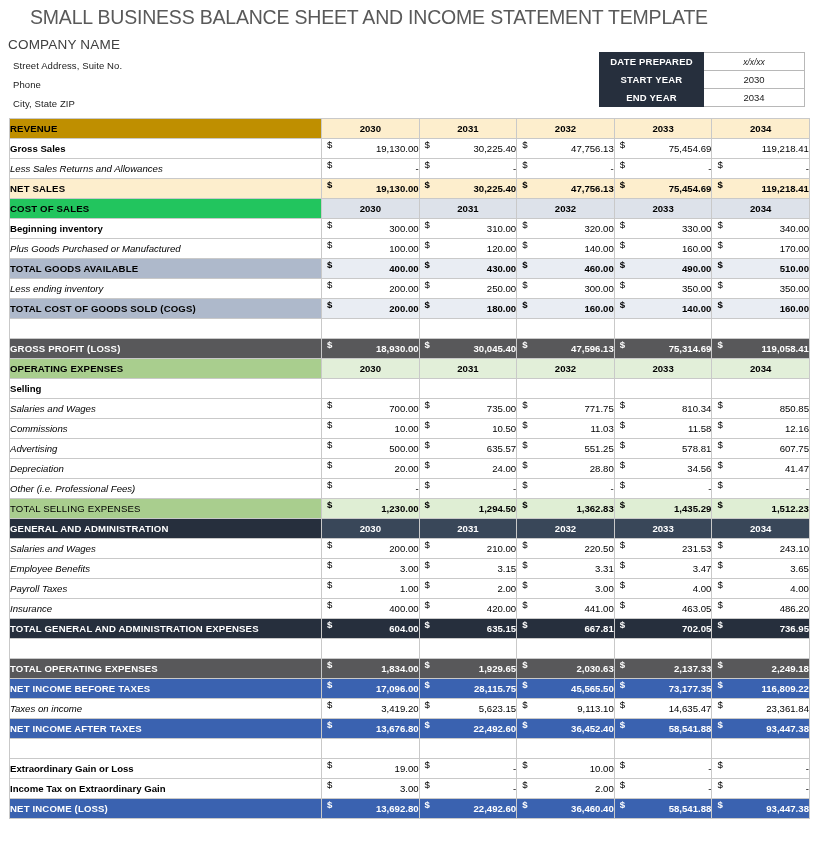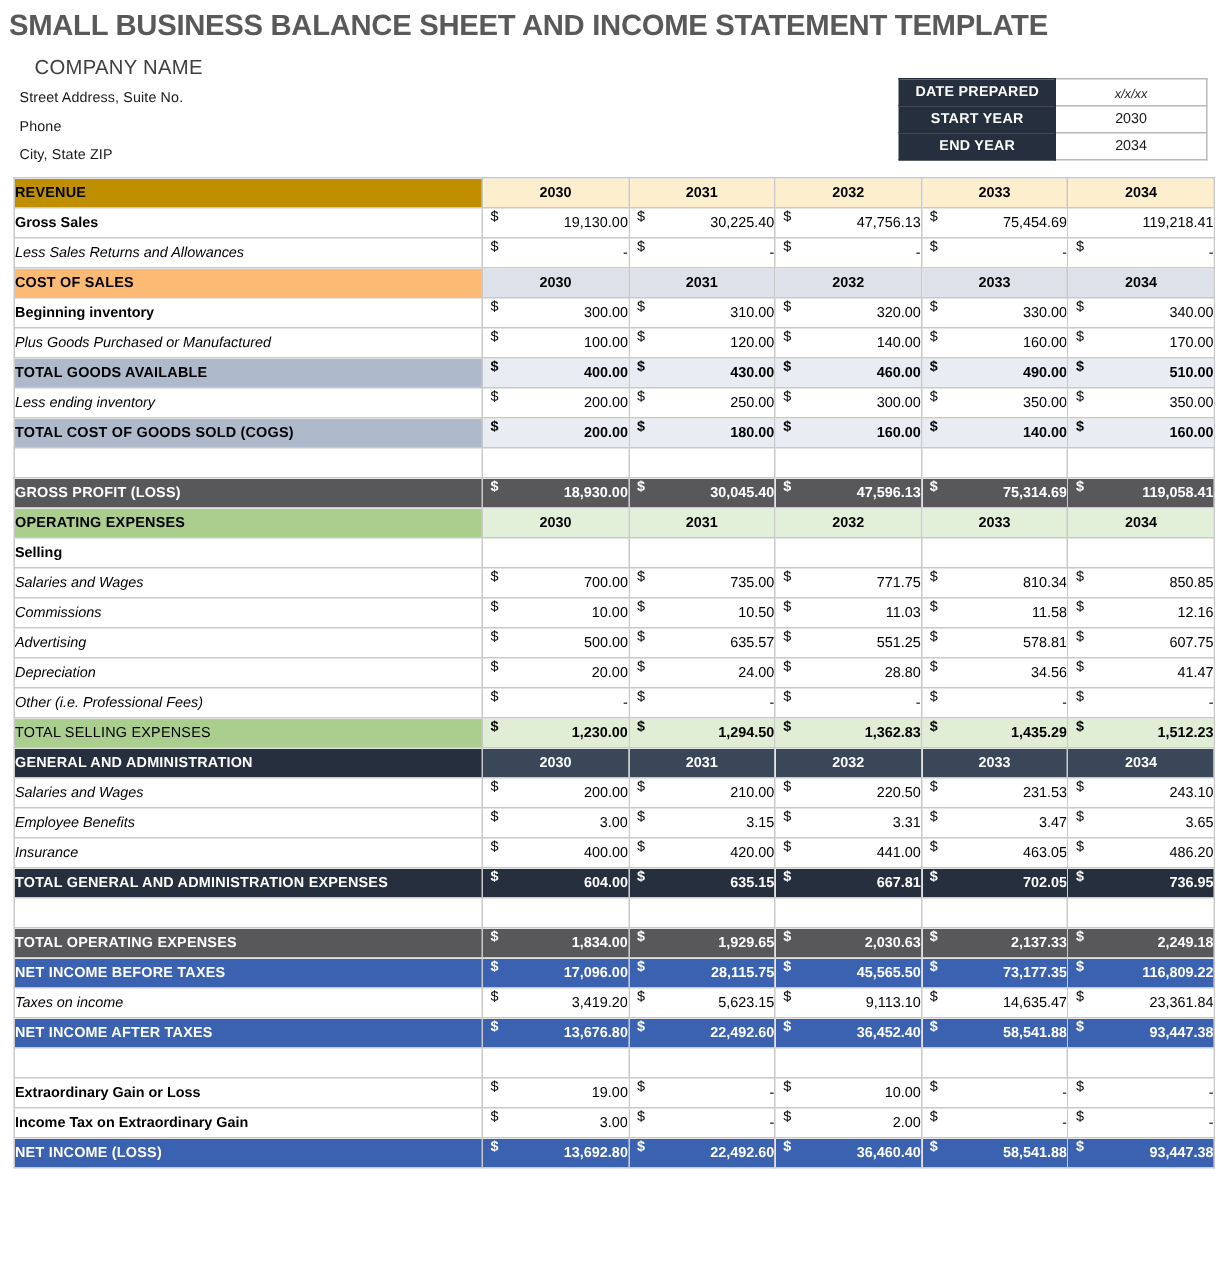--- a/index.html
+++ b/index.html
@@ -6,29 +6,29 @@
   body{
     width:814px;height:856px;
     font-family:"Liberation Sans","DejaVu Sans",sans-serif;
     color:#000;
     -webkit-font-smoothing:none;
   }
   .sheet{width:814px;height:856px;position:relative;overflow:hidden;padding:0;box-sizing:border-box;}
 
   
   .title{
-    font-size:19.5px;font-weight:bold;color:#595959;
+    font-size:19.5px;font-weight:normal;color:#595959;
     letter-spacing:-0.2px;
-    padding:6px 0 0 6px;
+    padding:6px 0 0 30px;
     line-height:22px;
     white-space:nowrap;
   }
   .company{
     font-size:13.5px;color:#404040;
-    padding:9px 0 0 23px;letter-spacing:0.2px;
+    padding:9px 0 0 8px;letter-spacing:0.2px;
   }
   .addr-block{padding-left:13px;padding-top:4px;}
   .addr{font-size:9.5px;color:#1a1a1a;line-height:19px;letter-spacing:0.1px;}
 
   
   .datebox{
     position:absolute;right:9px;top:52px;
     border-collapse:collapse;
   }
   .datebox td{
@@ -78,21 +78,21 @@
   .num .v{display:inline-block;}
 
   
   .hdr{font-weight:bold;font-size:9.8px;letter-spacing:0.15px;}
   .yrcell{text-align:center;font-weight:bold;font-size:9.6px;}
 
   .revenue-h   {background:#bf8f00;color:#000;}
   .revenue-y   {background:#fdeecd;color:#000;}
   .revenue-tot {background:#fdeecd;color:#000;font-weight:bold;}
 
-  .cos-h   {background:#fdba74;color:#000;}
+  .cos-h   {background:#22c55e;color:#000;}
   .cos-y   {background:#dde2ea;color:#000;}
   .cos-sub {background:#aeb9cb;color:#000;font-weight:bold;}
   .cos-subn{background:#e9edf3;color:#000;font-weight:bold;}
 
   .gross-h {background:#58585a;color:#fff;}
   .gross-n {background:#58585a;color:#fff;font-weight:bold;}
 
   .ops-h   {background:#a9ce8e;color:#000;}
   .ops-y   {background:#e2efd9;color:#000;}
   .ops-tot {background:#a9ce8e;color:#000;font-weight:normal;}
@@ -171,20 +171,28 @@
         </tr>
         <tr>
           <td class="white lbl-2">Less Sales Returns and Allowances</td>
           <td class="num white"><span class="cur">$</span><span class="v">-</span></td>
           <td class="num white"><span class="cur">$</span><span class="v">-</span></td>
           <td class="num white"><span class="cur">$</span><span class="v">-</span></td>
           <td class="num white"><span class="cur">$</span><span class="v">-</span></td>
           <td class="num white"><span class="cur">$</span><span class="v">-</span></td>
         </tr>
         <tr>
+          <td class="hdr revenue-tot lbl-0">NET SALES</td>
+          <td class="num revenue-tot"><span class="cur">$</span><span class="v">19,130.00</span></td>
+          <td class="num revenue-tot"><span class="cur">$</span><span class="v">30,225.40</span></td>
+          <td class="num revenue-tot"><span class="cur">$</span><span class="v">47,756.13</span></td>
+          <td class="num revenue-tot"><span class="cur">$</span><span class="v">75,454.69</span></td>
+          <td class="num revenue-tot"><span class="cur">$</span><span class="v">119,218.41</span></td>
+        </tr>
+        <tr>
           <td class="hdr cos-h lbl-0">COST OF SALES</td>
           <td class="yrcell cos-y">2030</td>
           <td class="yrcell cos-y">2031</td>
           <td class="yrcell cos-y">2032</td>
           <td class="yrcell cos-y">2033</td>
           <td class="yrcell cos-y">2034</td>
         </tr>
         <tr>
           <td class="white lbl-1">Beginning inventory</td>
           <td class="num white"><span class="cur">$</span><span class="v">300.00</span></td>
@@ -323,20 +331,28 @@
         </tr>
         <tr>
           <td class="white lbl-2">Employee Benefits</td>
           <td class="num white"><span class="cur">$</span><span class="v">3.00</span></td>
           <td class="num white"><span class="cur">$</span><span class="v">3.15</span></td>
           <td class="num white"><span class="cur">$</span><span class="v">3.31</span></td>
           <td class="num white"><span class="cur">$</span><span class="v">3.47</span></td>
           <td class="num white"><span class="cur">$</span><span class="v">3.65</span></td>
         </tr>
         <tr>
+          <td class="white lbl-2">Payroll Taxes</td>
+          <td class="num white"><span class="cur">$</span><span class="v">1.00</span></td>
+          <td class="num white"><span class="cur">$</span><span class="v">2.00</span></td>
+          <td class="num white"><span class="cur">$</span><span class="v">3.00</span></td>
+          <td class="num white"><span class="cur">$</span><span class="v">4.00</span></td>
+          <td class="num white"><span class="cur">$</span><span class="v">4.00</span></td>
+        </tr>
+        <tr>
           <td class="white lbl-2">Insurance</td>
           <td class="num white"><span class="cur">$</span><span class="v">400.00</span></td>
           <td class="num white"><span class="cur">$</span><span class="v">420.00</span></td>
           <td class="num white"><span class="cur">$</span><span class="v">441.00</span></td>
           <td class="num white"><span class="cur">$</span><span class="v">463.05</span></td>
           <td class="num white"><span class="cur">$</span><span class="v">486.20</span></td>
         </tr>
         <tr>
           <td class="hdr ga-tot lbl-0">TOTAL GENERAL AND ADMINISTRATION EXPENSES</td>
           <td class="num ga-tot"><span class="cur">$</span><span class="v">604.00</span></td>

